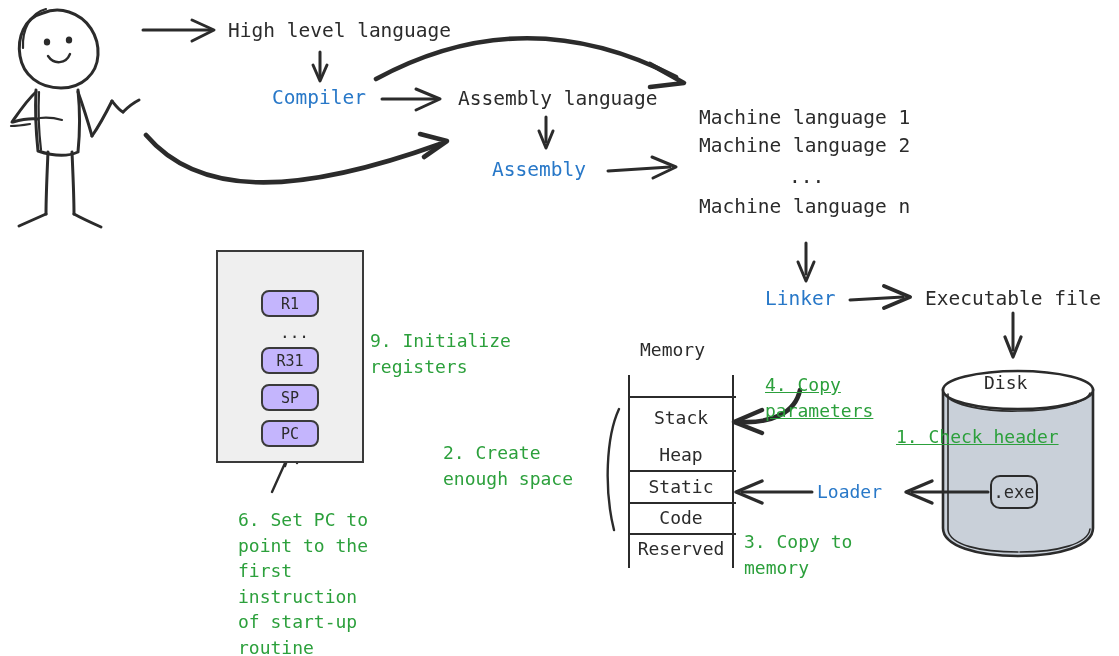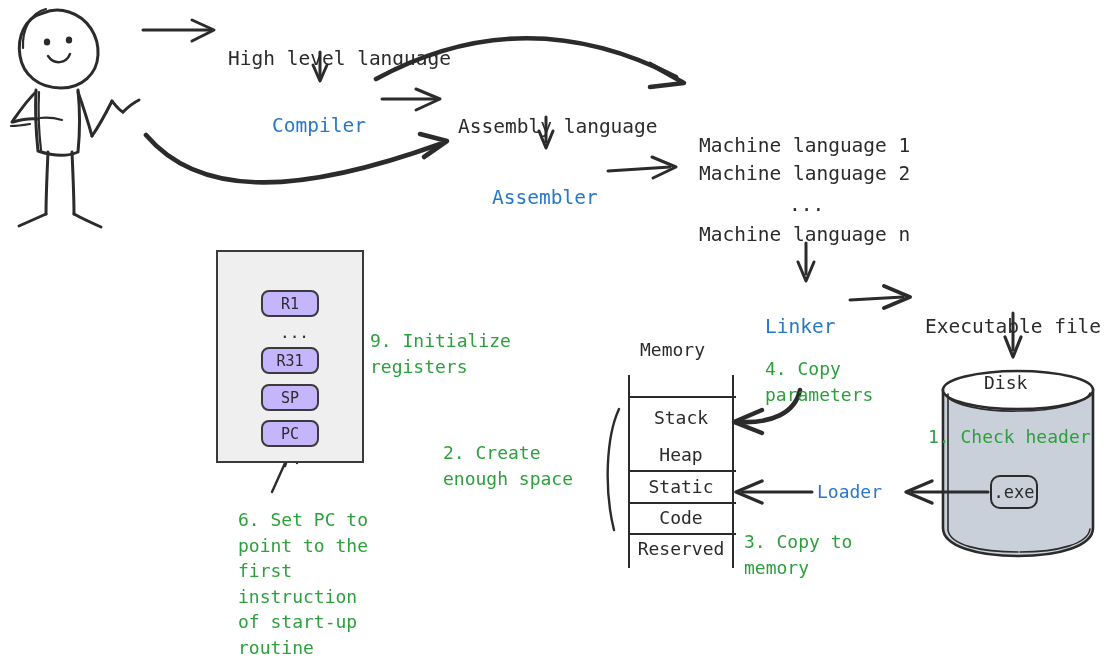--- a/index.html
+++ b/index.html
@@ -28,21 +28,21 @@
     position: absolute;
     font-family: "DejaVu Sans Mono", monospace;
     white-space: pre;
     line-height: 1.0;
     color: #2b2b2b;
   }
   .t-dark  { color: #2b2b2b; }
   .t-blue  { color: #2878c8; }
   .t-green { color: #2ca03c; }
 
-  .big   { font-size: 19.5px; margin-top: 28px; }
+  .big   { font-size: 19.5px; }
   .mid   { font-size: 18px; }
   .small { font-size: 16px; }
 
   .multi { line-height: 1.42; }
 
   
   #cpu-box {
     position: absolute;
     left: 216px; top: 250px;
     width: 148px; height: 213px;
@@ -239,21 +239,21 @@
       <path class="ahd" style="stroke-width:2.4" d="M285 466 L292 446 L297 463"></path>
     </g>
   </svg>
 
   <div class="lbl big t-dark" style="left:228px; top:21px;">High level language</div>
 
   <div class="lbl big t-blue" style="left:272px; top:88px;">Compiler</div>
 
   <div class="lbl big t-dark" style="left:458px; top:89px;">Assembly language</div>
 
-  <div class="lbl big t-blue" style="left:492px; top:160px;">Assembler</div>
+  <div class="lbl big t-blue" style="left:492px; top:160px;">Assembly</div>
 
   <div class="lbl big t-dark" style="left:699px; top:108px;">Machine language 1</div>
   <div class="lbl big t-dark" style="left:699px; top:136px;">Machine language 2</div>
   <div class="lbl big t-dark" style="left:789px; top:167px;">...</div>
   <div class="lbl big t-dark" style="left:699px; top:197px;">Machine language n</div>
 
   <div class="lbl big t-blue" style="left:765px; top:289px;">Linker</div>
 
   <div class="lbl big t-dark" style="left:925px; top:289px;">Executable file</div>
 
@@ -285,29 +285,29 @@
   <div class="mem-cell" style="left:628px; top:407px;">Stack</div>
   <div class="mem-cell" style="left:628px; top:444px;">Heap</div>
   <div class="mem-cell" style="left:628px; top:476px;">Static</div>
   <div class="mem-cell" style="left:628px; top:507px;">Code</div>
   <div class="mem-cell" style="left:628px; top:538px;">Reserved</div>
 
   <div class="lbl mid t-dark" style="left:984px; top:374px;">Disk</div>
 
   <div id="exe-chip">.exe</div>
 
-  <div class="lbl mid t-green multi" style="left:928px; top:424px;">1. Check header</div>
+  <div class="lbl mid t-green multi" style="left:896px; top:424px;text-decoration:underline;">1. Check header</div>
 
   <div class="lbl mid t-green multi" style="left:443px; top:440px;">2. Create
 enough space</div>
 
   <div class="lbl mid t-green multi" style="left:744px; top:529px;">3. Copy to
 memory</div>
 
-  <div class="lbl mid t-green multi" style="left:765px; top:356px;">4. Copy
+  <div class="lbl mid t-green multi" style="left:765px; top:372px;text-decoration:underline;">4. Copy
 parameters</div>
 
   <div class="lbl mid t-green multi" style="left:370px; top:328px;">9. Initialize
 registers</div>
 
   <div class="lbl mid t-green multi" style="left:238px; top:507px;">6. Set PC to
 point to the
 first
 instruction
 of start-up

